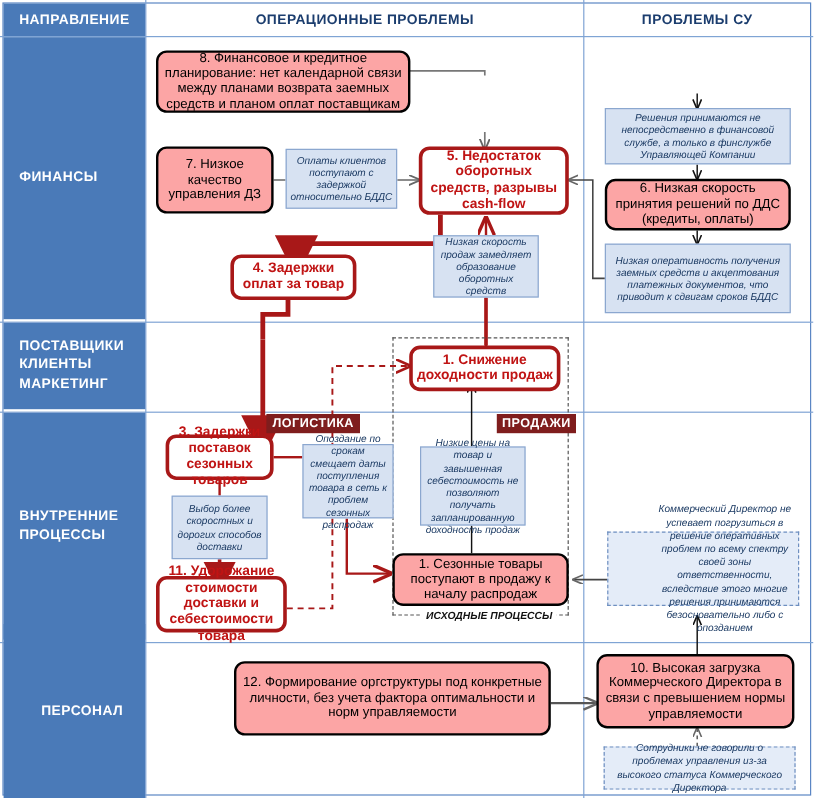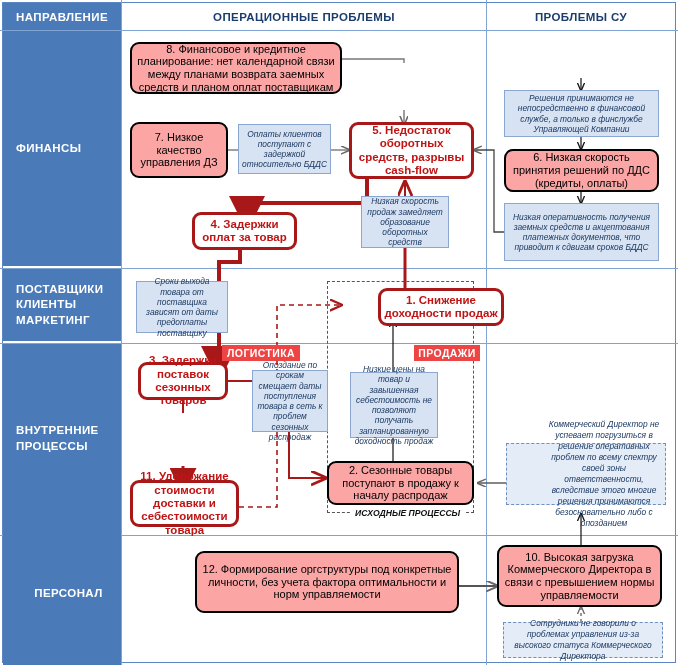--- a/index.html
+++ b/index.html
@@ -97,21 +97,21 @@
     border: 1px dashed #6e8fc0;
     color: #1b3a63;
     font-style: italic;
     font-size: 8.4px;
     line-height: 1.3;
     padding: 3px 4px;
   }
   
   .tag {
     position: absolute;
-    background: #ef4444;
+    background: #7f1d1d;
     color: #ffffff;
     font-weight: bold;
     font-size: 10.5px;
     letter-spacing: .4px;
     display: flex; align-items: center; justify-content: center;
     padding: 0 6px;
   }
   
   .grp-label {
     position: absolute;
@@ -258,37 +258,37 @@
 
   <div class="node note" style="left:361px;top:196px;width:88px;height:52px;">Низкая скорость продаж замедляет образование оборотных средств</div>
 
 
   <div class="node note" style="left:504px;top:90px;width:155px;height:47px;">Решения принимаются не непосредственно в финансовой службе, а только в финслужбе Управляющей Компании</div>
 
   <div class="node nb" style="left:504px;top:149px;width:155px;height:43px;">6. Низкая скорость принятия решений по ДДС (кредиты, оплаты)</div>
 
   <div class="node note" style="left:504px;top:203px;width:155px;height:58px;">Низкая оперативность получения заемных средств и акцептования платежных документов, что приводит к сдвигам сроков БДДС</div>
 
-  <div class="node note" style="left:136px;top:281px;width:92px;height:52px;">Сроки выхода товара от поставщика зависят от даты предоплаты поставщику</div>
-
-  <div class="node nr" style="left:341px;top:288px;width:126px;height:38px;margin-left:37px;">1. Снижение доходности продаж</div>
+
+  <div class="node nr" style="left:341px;top:288px;width:126px;height:38px;">1. Снижение доходности продаж</div>
 
   <div class="tag" style="left:222px;top:345px;width:78px;height:16px;">ЛОГИСТИКА</div>
   <div class="tag" style="left:414px;top:345px;width:66px;height:16px;">ПРОДАЖИ</div>
 
   <div class="node nr" style="left:138px;top:362px;width:90px;height:38px;">3. Задержки поставок сезонных товаров</div>
 
   <div class="node note" style="left:252px;top:370px;width:76px;height:62px;">Опоздание по срокам смещает даты поступления товара в сеть к проблем сезонных распродаж</div>
 
+  <div class="node note" style="left:143px;top:413px;width:80px;height:53px;">Выбор более скоростных и дорогих способов доставки</div>
 
   <div class="node note" style="left:350px;top:372px;width:88px;height:66px;">Низкие цены на товар и завышенная себестоимость не позволяют получать запланированную доходность продаж</div>
 
   <div class="node nr" style="left:130px;top:480px;width:109px;height:47px;">11. Удорожание стоимости доставки и себестоимости товара</div>
 
-  <div class="node nb" style="left:327px;top:461px;width:147px;height:44px;">2. Сезонные товары поступают в продажу к началу распродаж</div>
+  <div class="node nb" style="left:327px;top:461px;width:147px;height:44px;">1. Сезонные товары поступают в продажу к началу распродаж</div>
 
   <div class="node note-dash" style="left:506px;top:443px;width:160px;height:62px;padding-left:40px;">Коммерческий Директор не успевает погрузиться в решение оперативных проблем по всему спектру своей зоны ответственности, вследствие этого многие решения принимаются безосновательно либо с опозданием</div>
 
   <div class="node nb" style="left:195px;top:551px;width:264px;height:62px;">12. Формирование оргструктуры под конкретные личности, без учета фактора оптимальности и норм управляемости</div>
 
   <div class="node nb" style="left:497px;top:545px;width:165px;height:62px;">10. Высокая загрузка Коммерческого Директора в связи с превышением нормы управляемости</div>
 
   <div class="node note-dash" style="left:503px;top:622px;width:160px;height:36px;">Сотрудники не говорили о проблемах управления из-за  высокого статуса Коммерческого Директора</div>
 
 </div>

